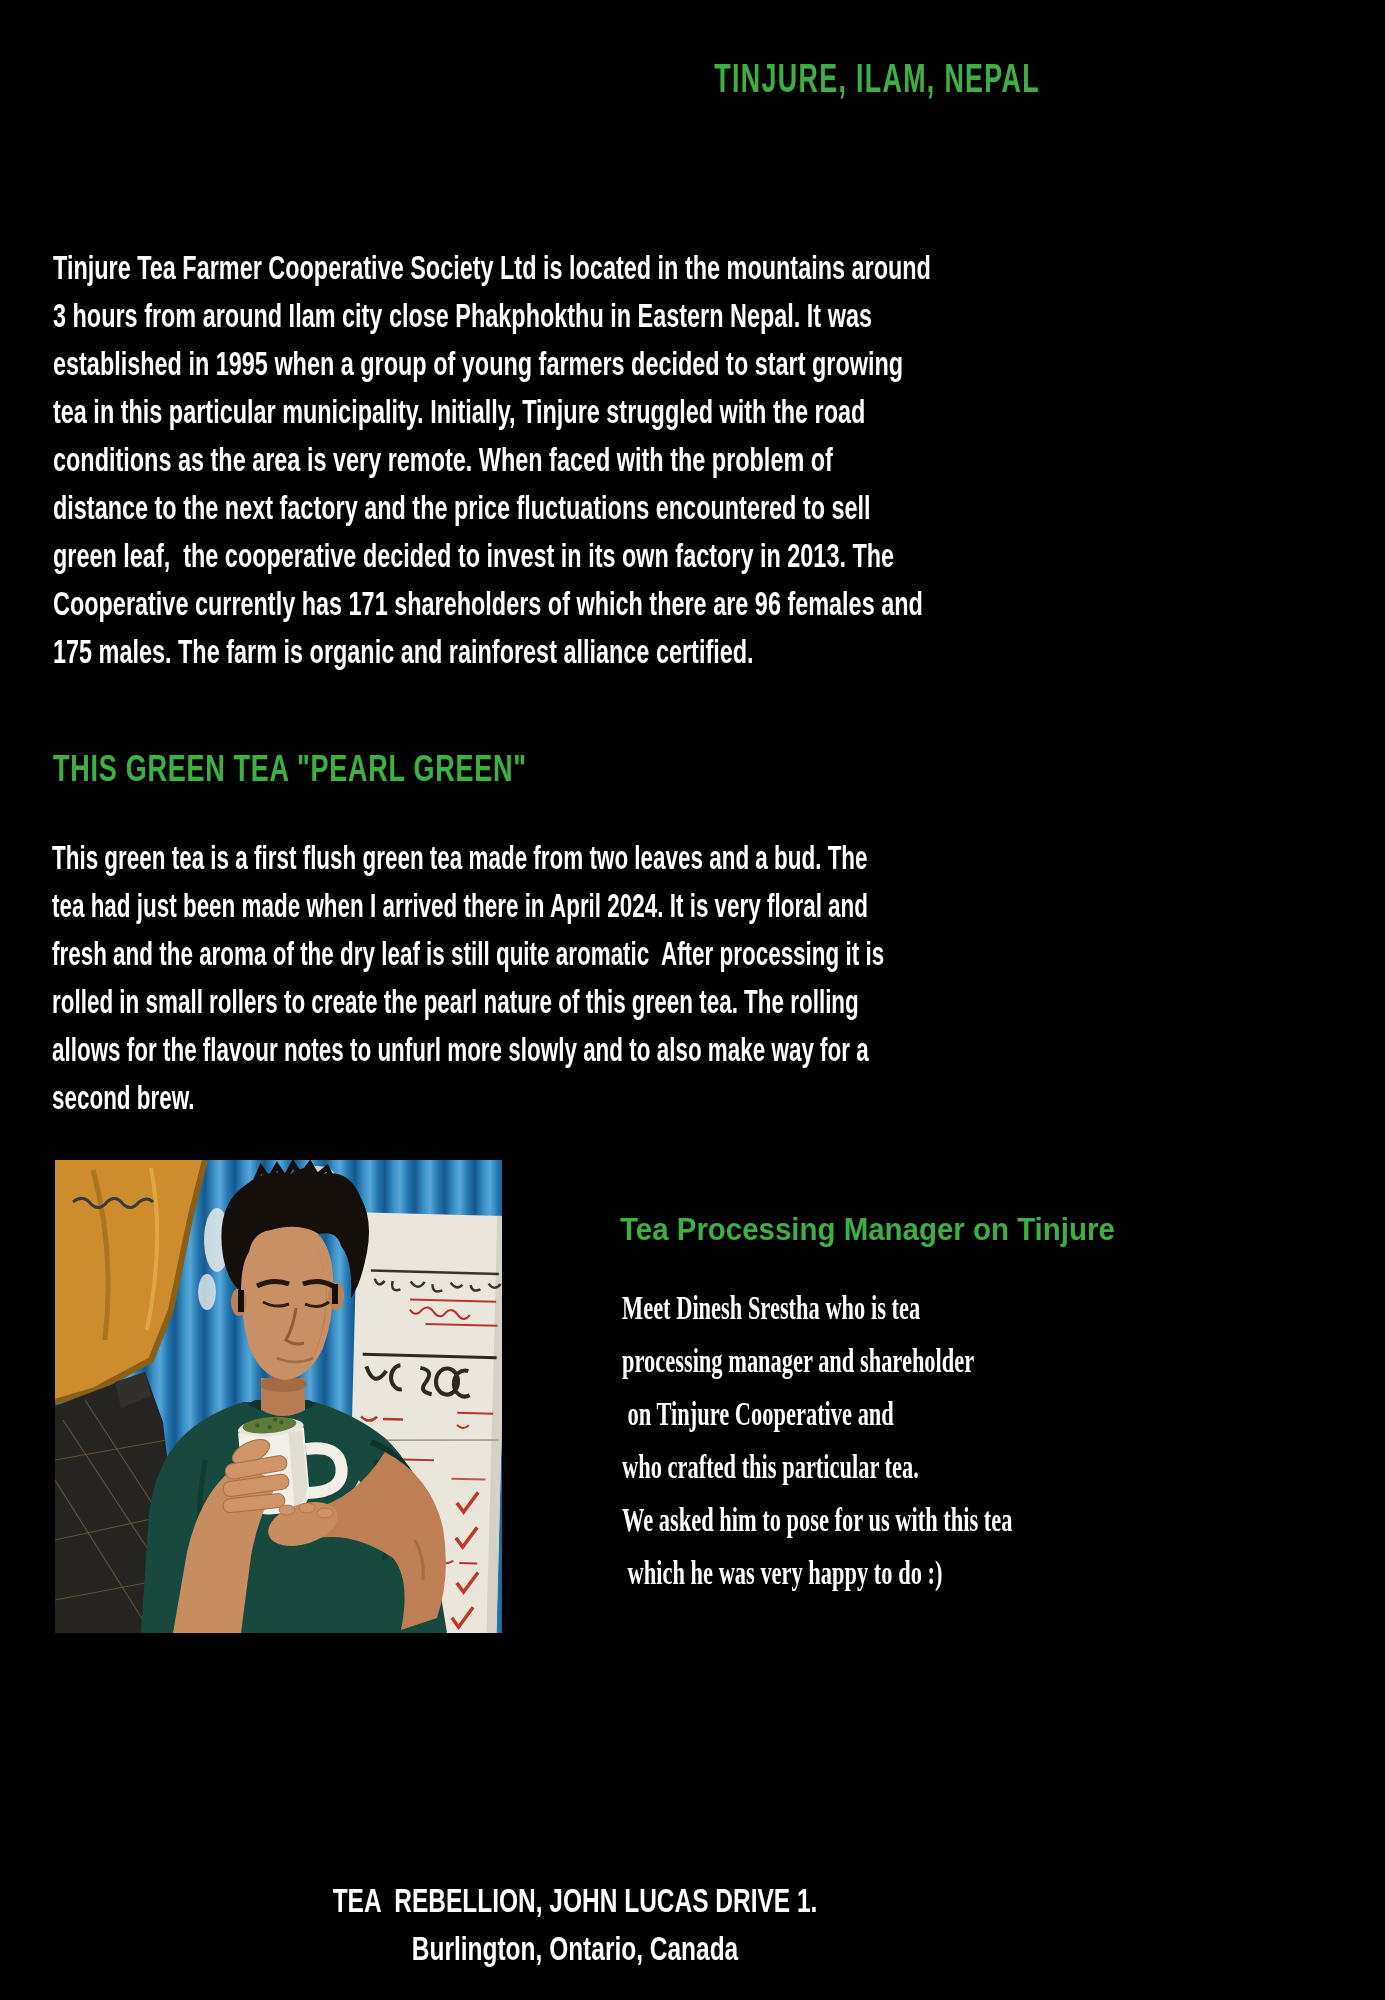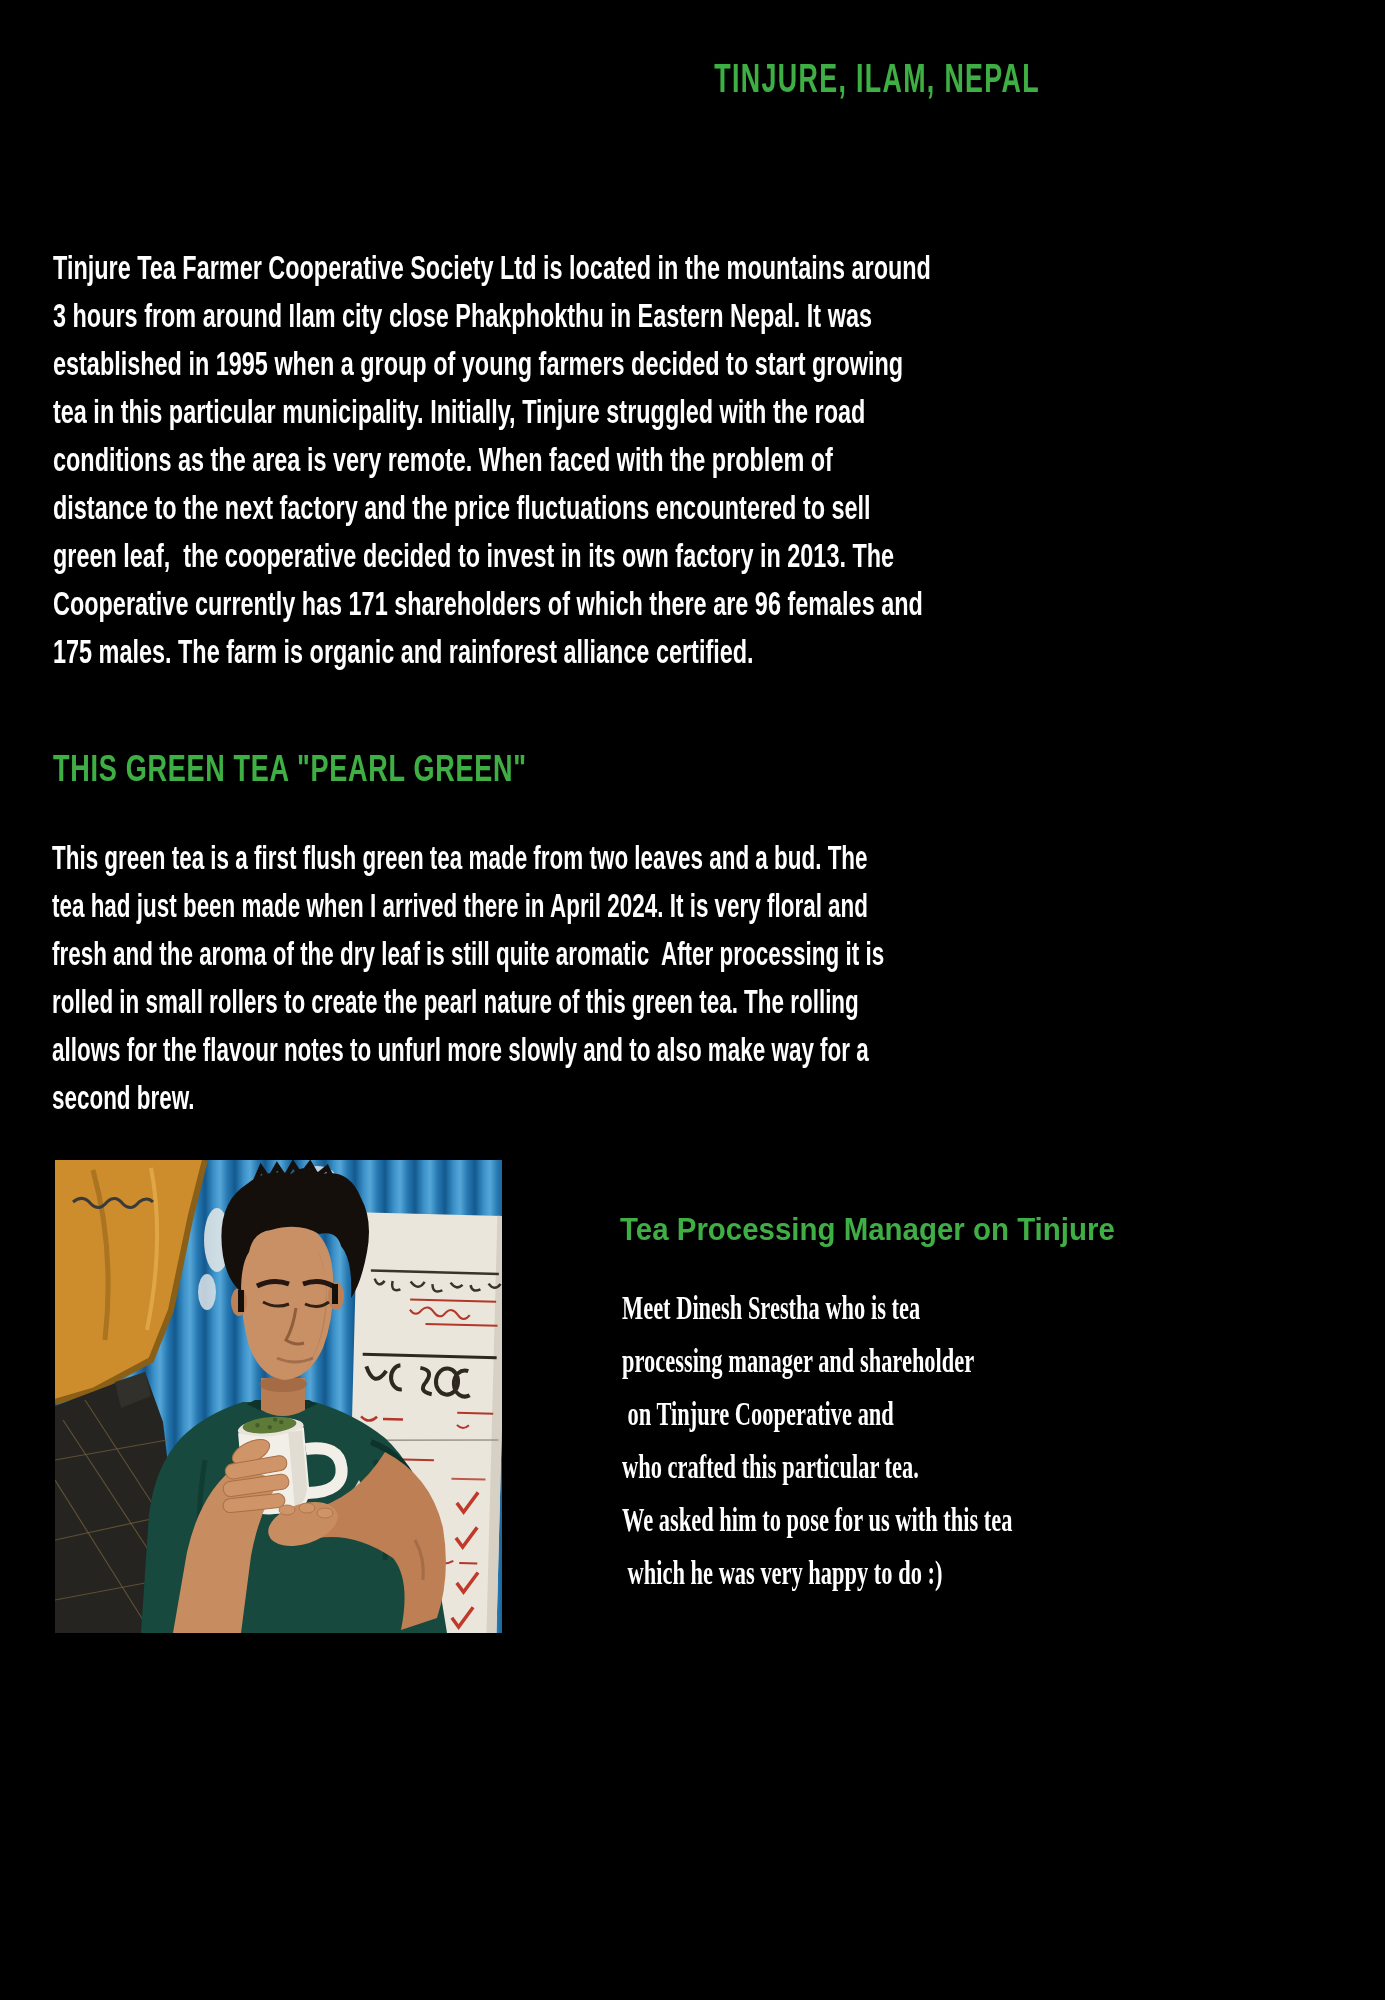--- a/index.html
+++ b/index.html
@@ -199,14 +199,18 @@
   <div class="manager">
     <div class="line">Meet Dinesh Srestha who is tea</div>
     <div class="line">processing manager and shareholder</div>
     <div class="line"> on Tinjure Cooperative and</div>
     <div class="line">who crafted this particular tea.</div>
     <div class="line">We asked him to pose for us with this tea</div>
     <div class="line"> which he was very happy to do :)</div>
   </div>
 
 
+  <div class="footer">
+    <div class="fline">TEA  REBELLION, JOHN LUCAS DRIVE 1.</div>
+    <div class="fline">Burlington, Ontario, Canada</div>
+  </div>
 
 </div>
 
 </body></html>

